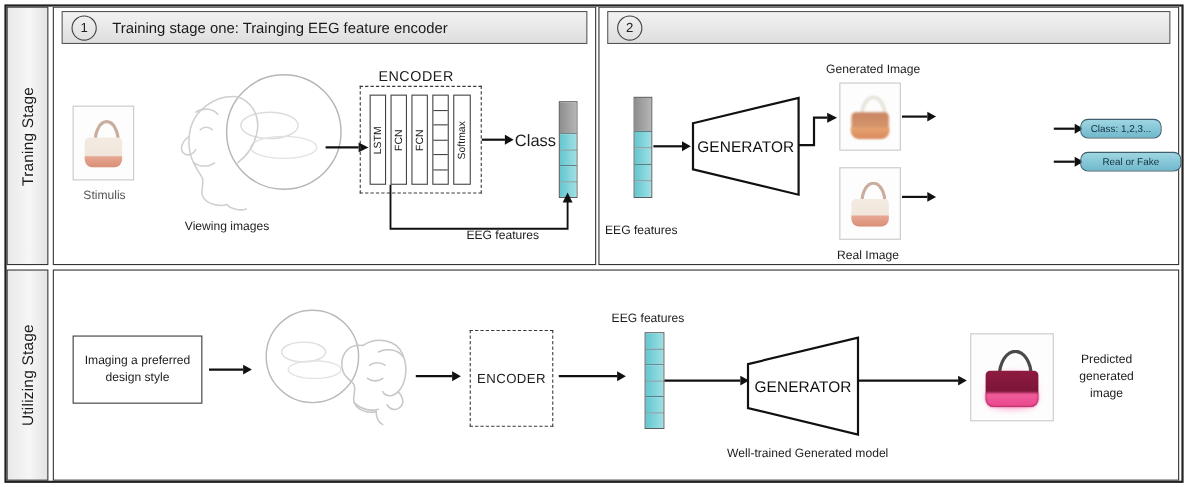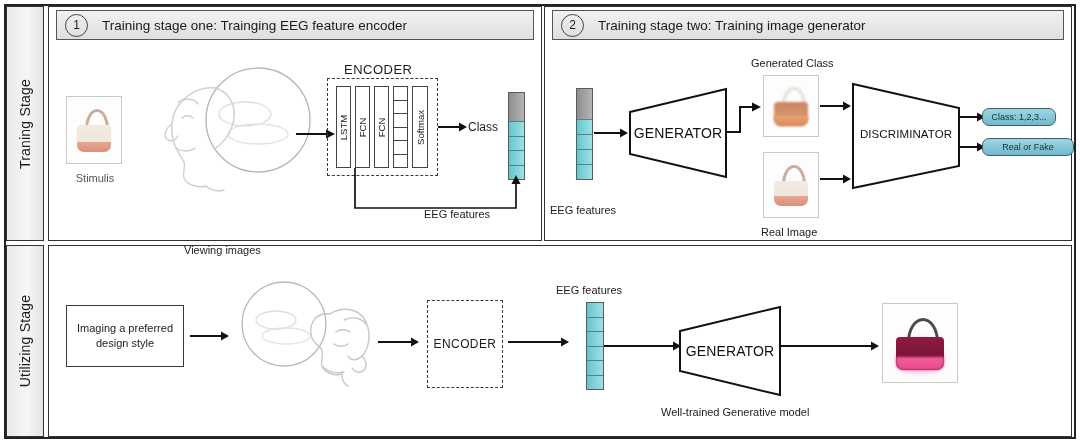--- a/index.html
+++ b/index.html
@@ -225,21 +225,20 @@
   <div class="section-box" id="sec-stage1"></div>
   <div class="section-box" id="sec-stage2"></div>
   <div class="section-box" id="sec-utilize"></div>
 
   <div class="hdr" id="hdr1">
     <div class="hdr-num">1</div>
     <div class="hdr-title">Training stage one: Trainging EEG feature encoder</div>
   </div>
   <div class="hdr" id="hdr2">
     <div class="hdr-num">2</div>
-    <div class="hdr-title">Training stage two: Training image generator</div>
   </div>
 
   <div class="thumb" style="left:66px;top:96px;width:56px;height:68px;">
     <div class="inner">
       <div class="bag bag-cream">
         <div class="handle"></div>
           <div class="body"></div>
           <div class="bottom"></div>
       </div>
     </div>
@@ -257,21 +256,21 @@
         <path d="M76 26 C56 24 34 38 32 62 C30 82 40 92 44 100 C46 106 42 110 44 116 C47 124 60 126 66 124"></path>
         <path d="M32 62 C26 66 22 74 28 78 C32 80 36 78 38 74"></path>
         <path d="M38 40 C44 36 54 36 58 42"></path>
         <path d="M42 56 C45 53 50 53 53 56"></path>
         <path d="M36 86 C42 90 50 90 55 86"></path>
         <path d="M76 26 C88 30 96 42 94 56 C92 70 84 80 76 86"></path>
         <path d="M66 124 C70 128 78 130 84 128"></path>
       </g>
     </svg>
   </div>
-  <div class="lbl" style="left:184px;top:200px;margin-top:44px;">Viewing images</div>
+  <div class="lbl" style="left:168px;top:200px;">Viewing images</div>
 
   <div class="arrow" style="left:296px;top:128px;">
     <svg width="40" height="12" viewBox="0 0 40 12">
       <line x1="0" y1="6" x2="30" y2="6" stroke="#111" stroke-width="2"></line>
       <polygon points="30,1.5 39,6 30,10.5" fill="#111"></polygon>
     </svg>
   </div>
 
   <div class="lbl" style="left:344px;top:62px;font-size:13px;letter-spacing:.5px;">ENCODER</div>
   <div class="dashed-box" style="left:327px;top:78px;width:111px;height:98px;"></div>
@@ -296,21 +295,21 @@
   <div class="vblock" style="left:412px;top:86px;width:16px;height:82px;">
     <span>Softmax</span>
   </div>
 
   <div class="arrow" style="left:438px;top:121px;">
     <svg width="30" height="12" viewBox="0 0 30 12">
       <line x1="0" y1="6" x2="21" y2="6" stroke="#111" stroke-width="2"></line>
       <polygon points="21,1.5 29,6 21,10.5" fill="#111"></polygon>
     </svg>
   </div>
-  <div class="lbl" style="left:468px;top:120px;font-size:12px;">Class</div>
+  <div class="lbl" style="left:468px;top:120px;font-size:15px;">Class</div>
 
   <div class="fvec" style="left:508px;top:92px;width:17px;height:88px;">
     <div class="cell cell-gray" style="flex:2.1"></div>
     <div class="cell cell-cyan"></div>
     <div class="cell cell-cyan"></div>
     <div class="cell cell-cyan"></div>
     <div class="cell cell-cyan"></div>
   </div>
 
   <div class="arrow" style="left:352px;top:168px;">
@@ -344,21 +343,21 @@
     <div class="cap small">GENERATOR</div>
   </div>
 
   <div class="arrow" style="left:726px;top:100px;">
     <svg width="36" height="40" viewBox="0 0 36 40">
       <path d="M0 32 L14 32 L14 7 L26 7" fill="none" stroke="#111" stroke-width="2"></path>
       <polygon points="26,2.5 35,7 26,11.5" fill="#111"></polygon>
     </svg>
   </div>
 
-  <div class="lbl" style="left:751px;top:57px;">Generated Class</div>
+  <div class="lbl" style="left:751px;top:57px;">Generated Image</div>
   <div class="thumb" style="left:763px;top:75px;width:56px;height:62px;">
     <div class="inner">
       <div class="bag bag-orange">
         <div class="handle"></div>
           <div class="body"></div>
           <div class="bottom"></div>
       </div>
     </div>
   </div>
 
@@ -379,26 +378,20 @@
       <polygon points="23,1.5 31,6 23,10.5" fill="#111"></polygon>
     </svg>
   </div>
   <div class="arrow" style="left:820px;top:173px;">
     <svg width="32" height="12" viewBox="0 0 32 12">
       <line x1="0" y1="6" x2="23" y2="6" stroke="#111" stroke-width="2"></line>
       <polygon points="23,1.5 31,6 23,10.5" fill="#111"></polygon>
     </svg>
   </div>
 
-  <div class="trap" style="left:851px;top:82px;width:110px;height:108px;">
-    <svg viewBox="0 0 110 108" preserveAspectRatio="none">
-      <polygon points="2,2 108,26 108,84 2,106" fill="#fff" stroke="#111" stroke-width="2"></polygon>
-    </svg>
-    <div class="cap small" style="top:48%;font-size:11.5px;">DISCRIMINATOR</div>
-  </div>
 
   <div class="arrow" style="left:958px;top:111px;">
     <svg width="28" height="12" viewBox="0 0 28 12">
       <line x1="0" y1="6" x2="19" y2="6" stroke="#111" stroke-width="2"></line>
       <polygon points="19,1.5 27,6 19,10.5" fill="#111"></polygon>
     </svg>
   </div>
   <div class="arrow" style="left:958px;top:141px;">
     <svg width="28" height="12" viewBox="0 0 28 12">
       <line x1="0" y1="6" x2="19" y2="6" stroke="#111" stroke-width="2"></line>
@@ -474,33 +467,34 @@
       <polygon points="69,1.5 77,6 69,10.5" fill="#111"></polygon>
     </svg>
   </div>
 
   <div class="trap" style="left:678px;top:305px;width:104px;height:92px;">
     <svg viewBox="0 0 104 92" preserveAspectRatio="none">
       <polygon points="2,26 102,2 102,90 2,66" fill="#fff" stroke="#111" stroke-width="2"></polygon>
     </svg>
     <div class="cap small">GENERATOR</div>
   </div>
-  <div class="lbl" style="left:661px;top:406px;">Well-trained Generative model</div>
+  <div class="lbl" style="left:661px;top:406px;">Well-trained Generated model</div>
 
   <div class="arrow" style="left:780px;top:340px;">
     <svg width="100" height="12" viewBox="0 0 100 12">
       <line x1="0" y1="6" x2="91" y2="6" stroke="#111" stroke-width="2"></line>
       <polygon points="91,1.5 99,6 91,10.5" fill="#111"></polygon>
     </svg>
   </div>
 
   <div class="thumb" style="left:882px;top:303px;width:76px;height:80px;">
     <div class="inner">
       <div class="bag bag-pink">
         <div class="glow"></div>
           <div class="handle"></div>
           <div class="body"></div>
           <div class="bottom"></div>
       </div>
     </div>
   </div>
+  <div class="lbl center" style="left:968px;top:320px;width:76px;line-height:1.4;white-space:normal;">Predicted generated image</div>
 
 </div>
 
 </body></html>

